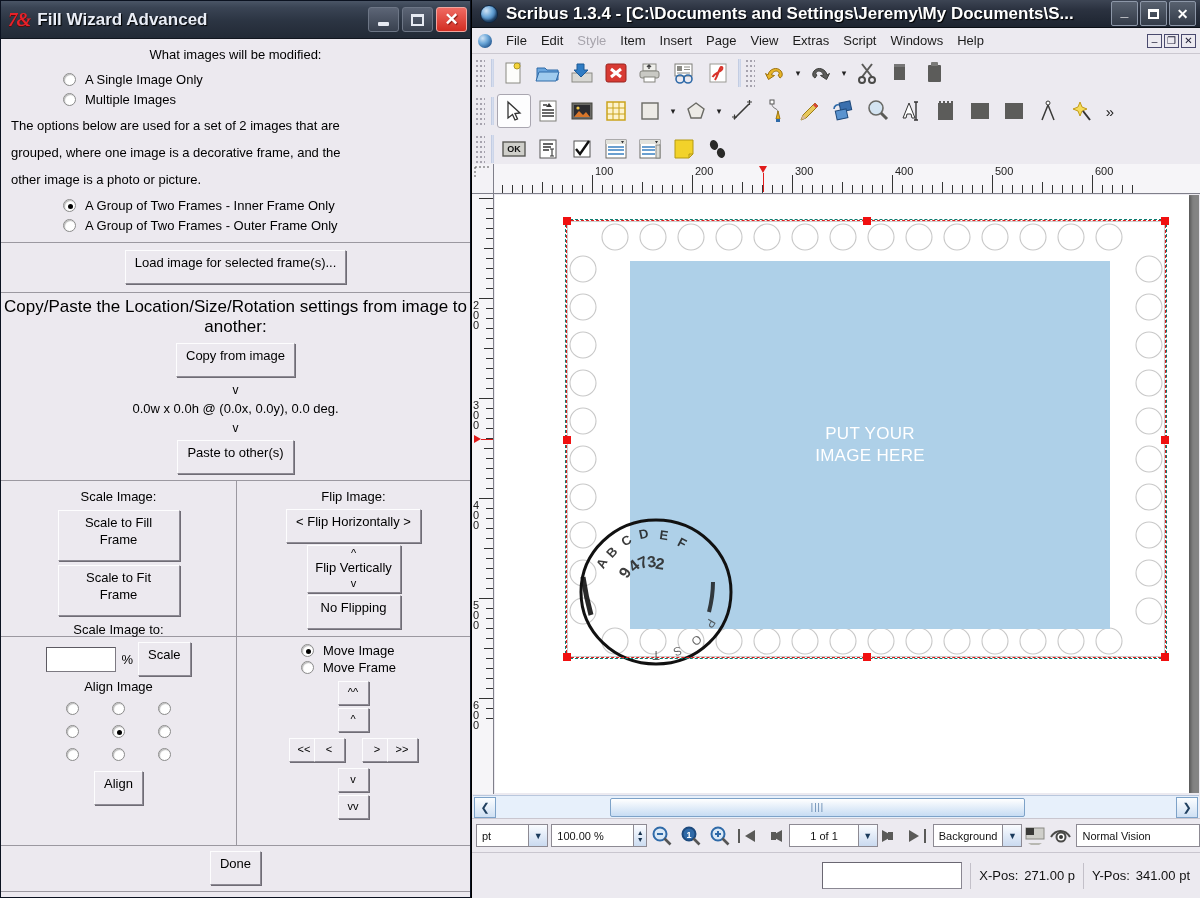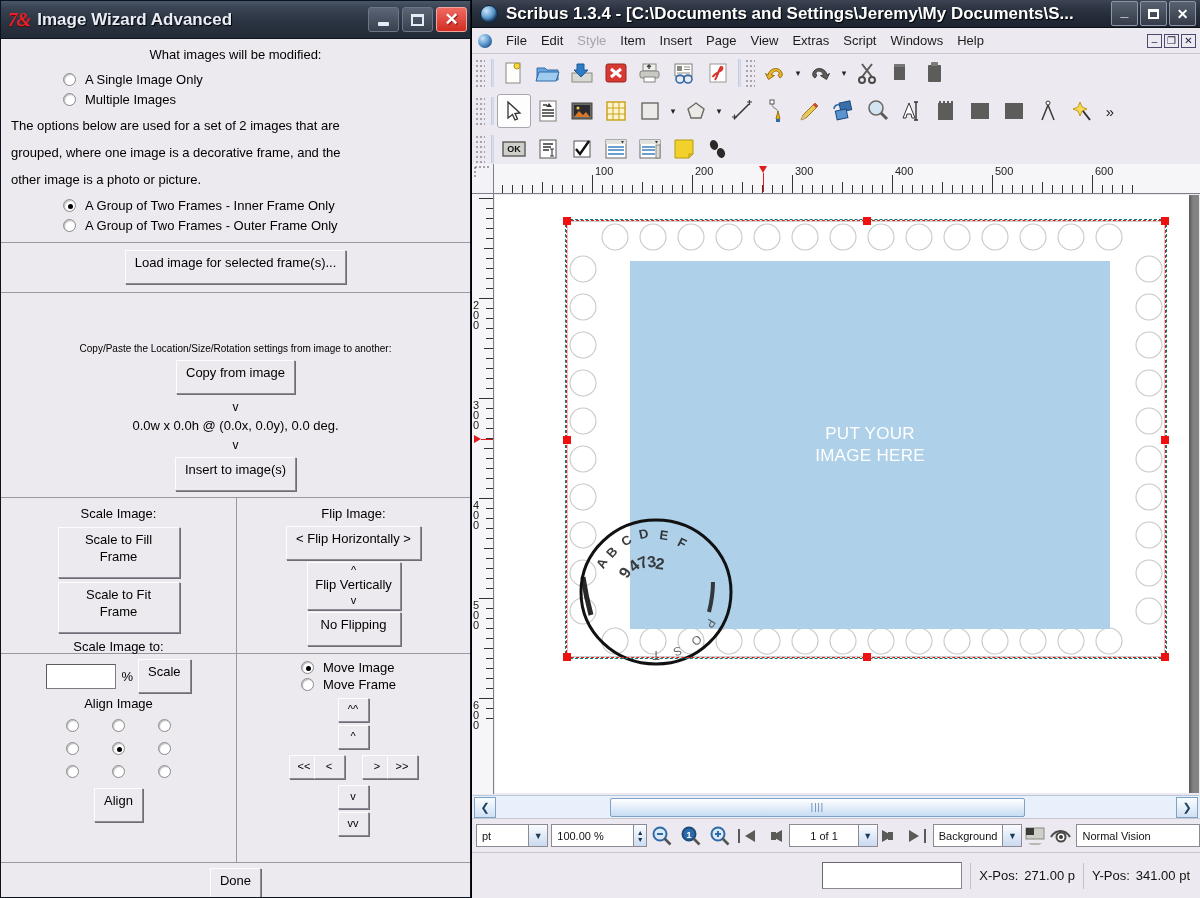--- a/index.html
+++ b/index.html
@@ -278,21 +278,21 @@
 </style>
 </head>
 <body>
 
 <div id="root">
 
   <div id="tk-dialog">
 
     <div id="tk-titlebar">
       <div id="tk-logo">7&amp;</div>
-      <div id="tk-title">Image Wizard Advanced</div>
+      <div id="tk-title">Fill Wizard Advanced</div>
       <div class="tk-btn">
           <div class="tk-min-glyph"></div>
         </div>
       <div class="tk-btn">
           <div class="tk-max-glyph"></div>
         </div>
       <div class="tk-btn close">
           <div class="tk-close-glyph">✕</div>
         </div>
     </div>
@@ -327,29 +327,29 @@
 
       <div class="tk-sep"></div>
 
       <div class="tk-sec tk-center" style="padding:7px 0 8px 0;">
         <div class="tkbutton">Load image for selected frame(s)...</div>
       </div>
 
       <div class="tk-sep"></div>
 
       <div class="tk-sec" style="padding:4px 0 6px 0;">
-        <div class="tk-center tk-label" style="font-size:10px;margin-top:46px;">Copy/Paste the Location/Size/Rotation settings from image to another:</div>
+        <div class="tk-center tk-label" style="font-size:17px;">Copy/Paste the Location/Size/Rotation settings from image to another:</div>
         <div class="tk-center" style="margin-top:6px;">
           <div class="tkbutton">Copy from image</div>
         </div>
         <div class="arrowtxt" style="margin:5px 0 3px 0;">v</div>
         <div class="tk-center tk-label">0.0w x 0.0h  @  (0.0x, 0.0y),  0.0 deg.</div>
         <div class="arrowtxt" style="margin:4px 0 4px 0;">v</div>
         <div class="tk-center">
-          <div class="tkbutton">Insert to image(s)</div>
+          <div class="tkbutton">Paste to other(s)</div>
         </div>
       </div>
 
       <div class="tk-sep"></div>
 
       <div class="splitrow" style="height:155px;">
         <div class="splitL">
           <div class="tk-center tk-label" style="padding-top:8px;">Scale Image:</div>
           <div class="tk-center" style="margin-top:6px;">
             <div class="tkbutton" style="width:122px;">Scale to Fill Frame</div>

